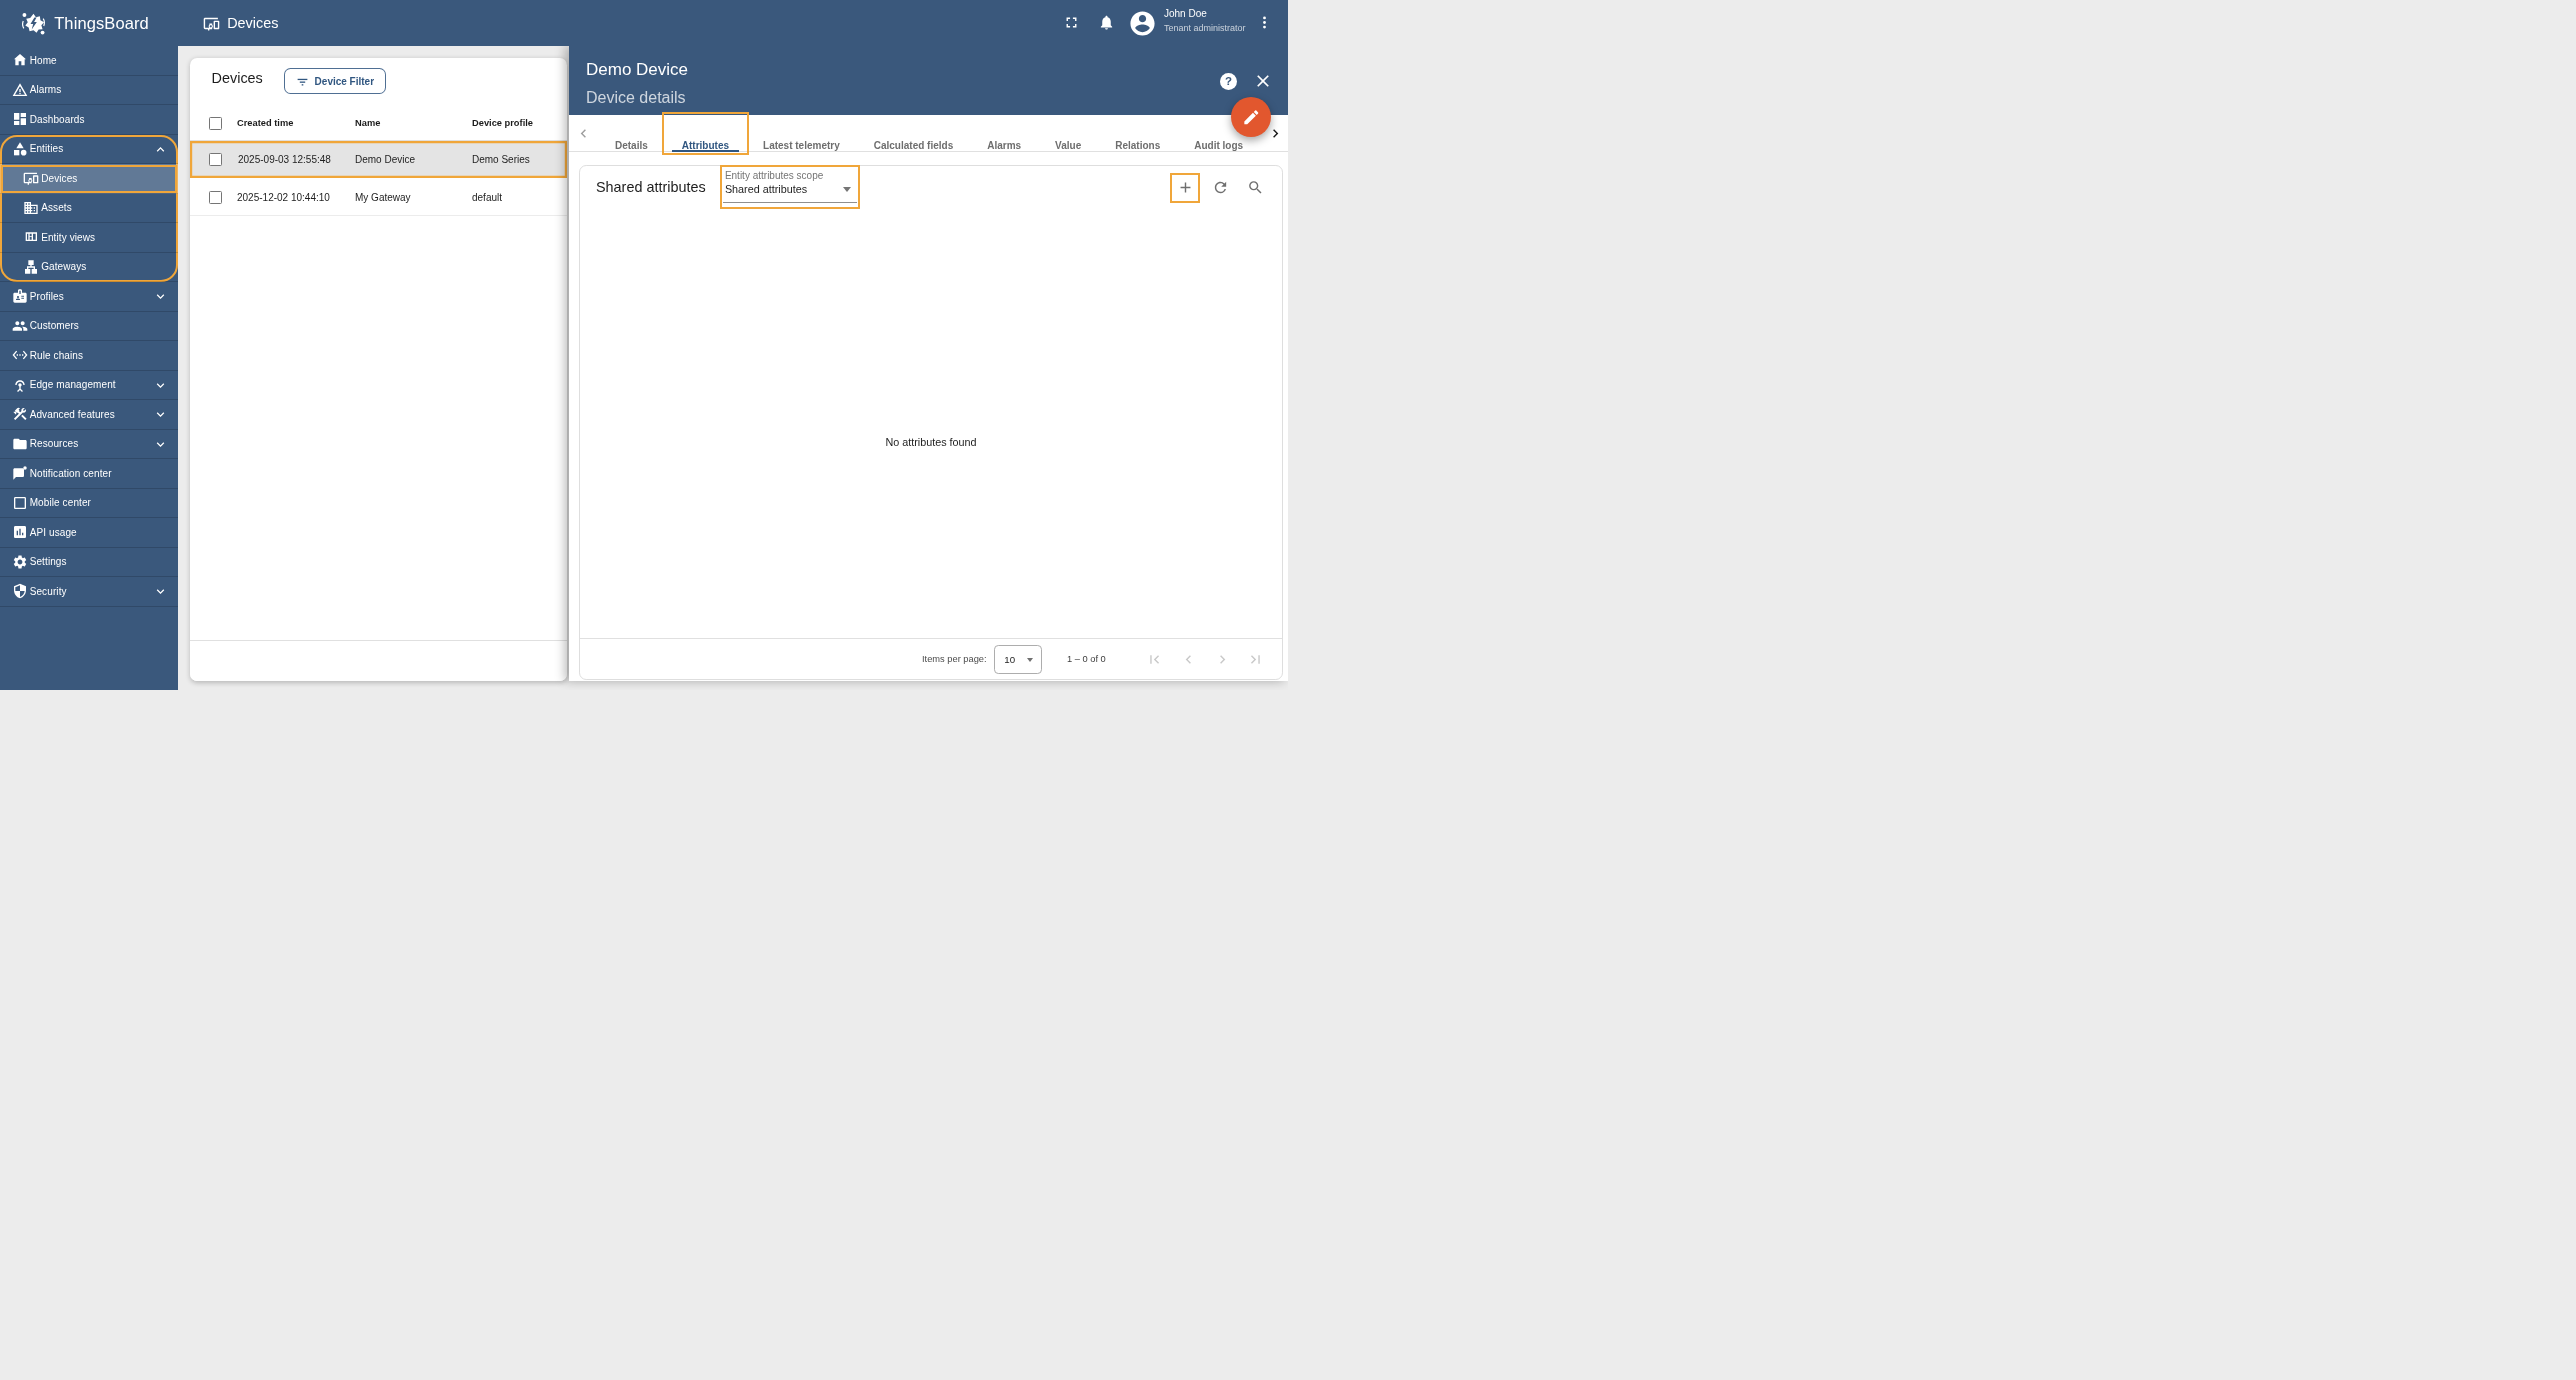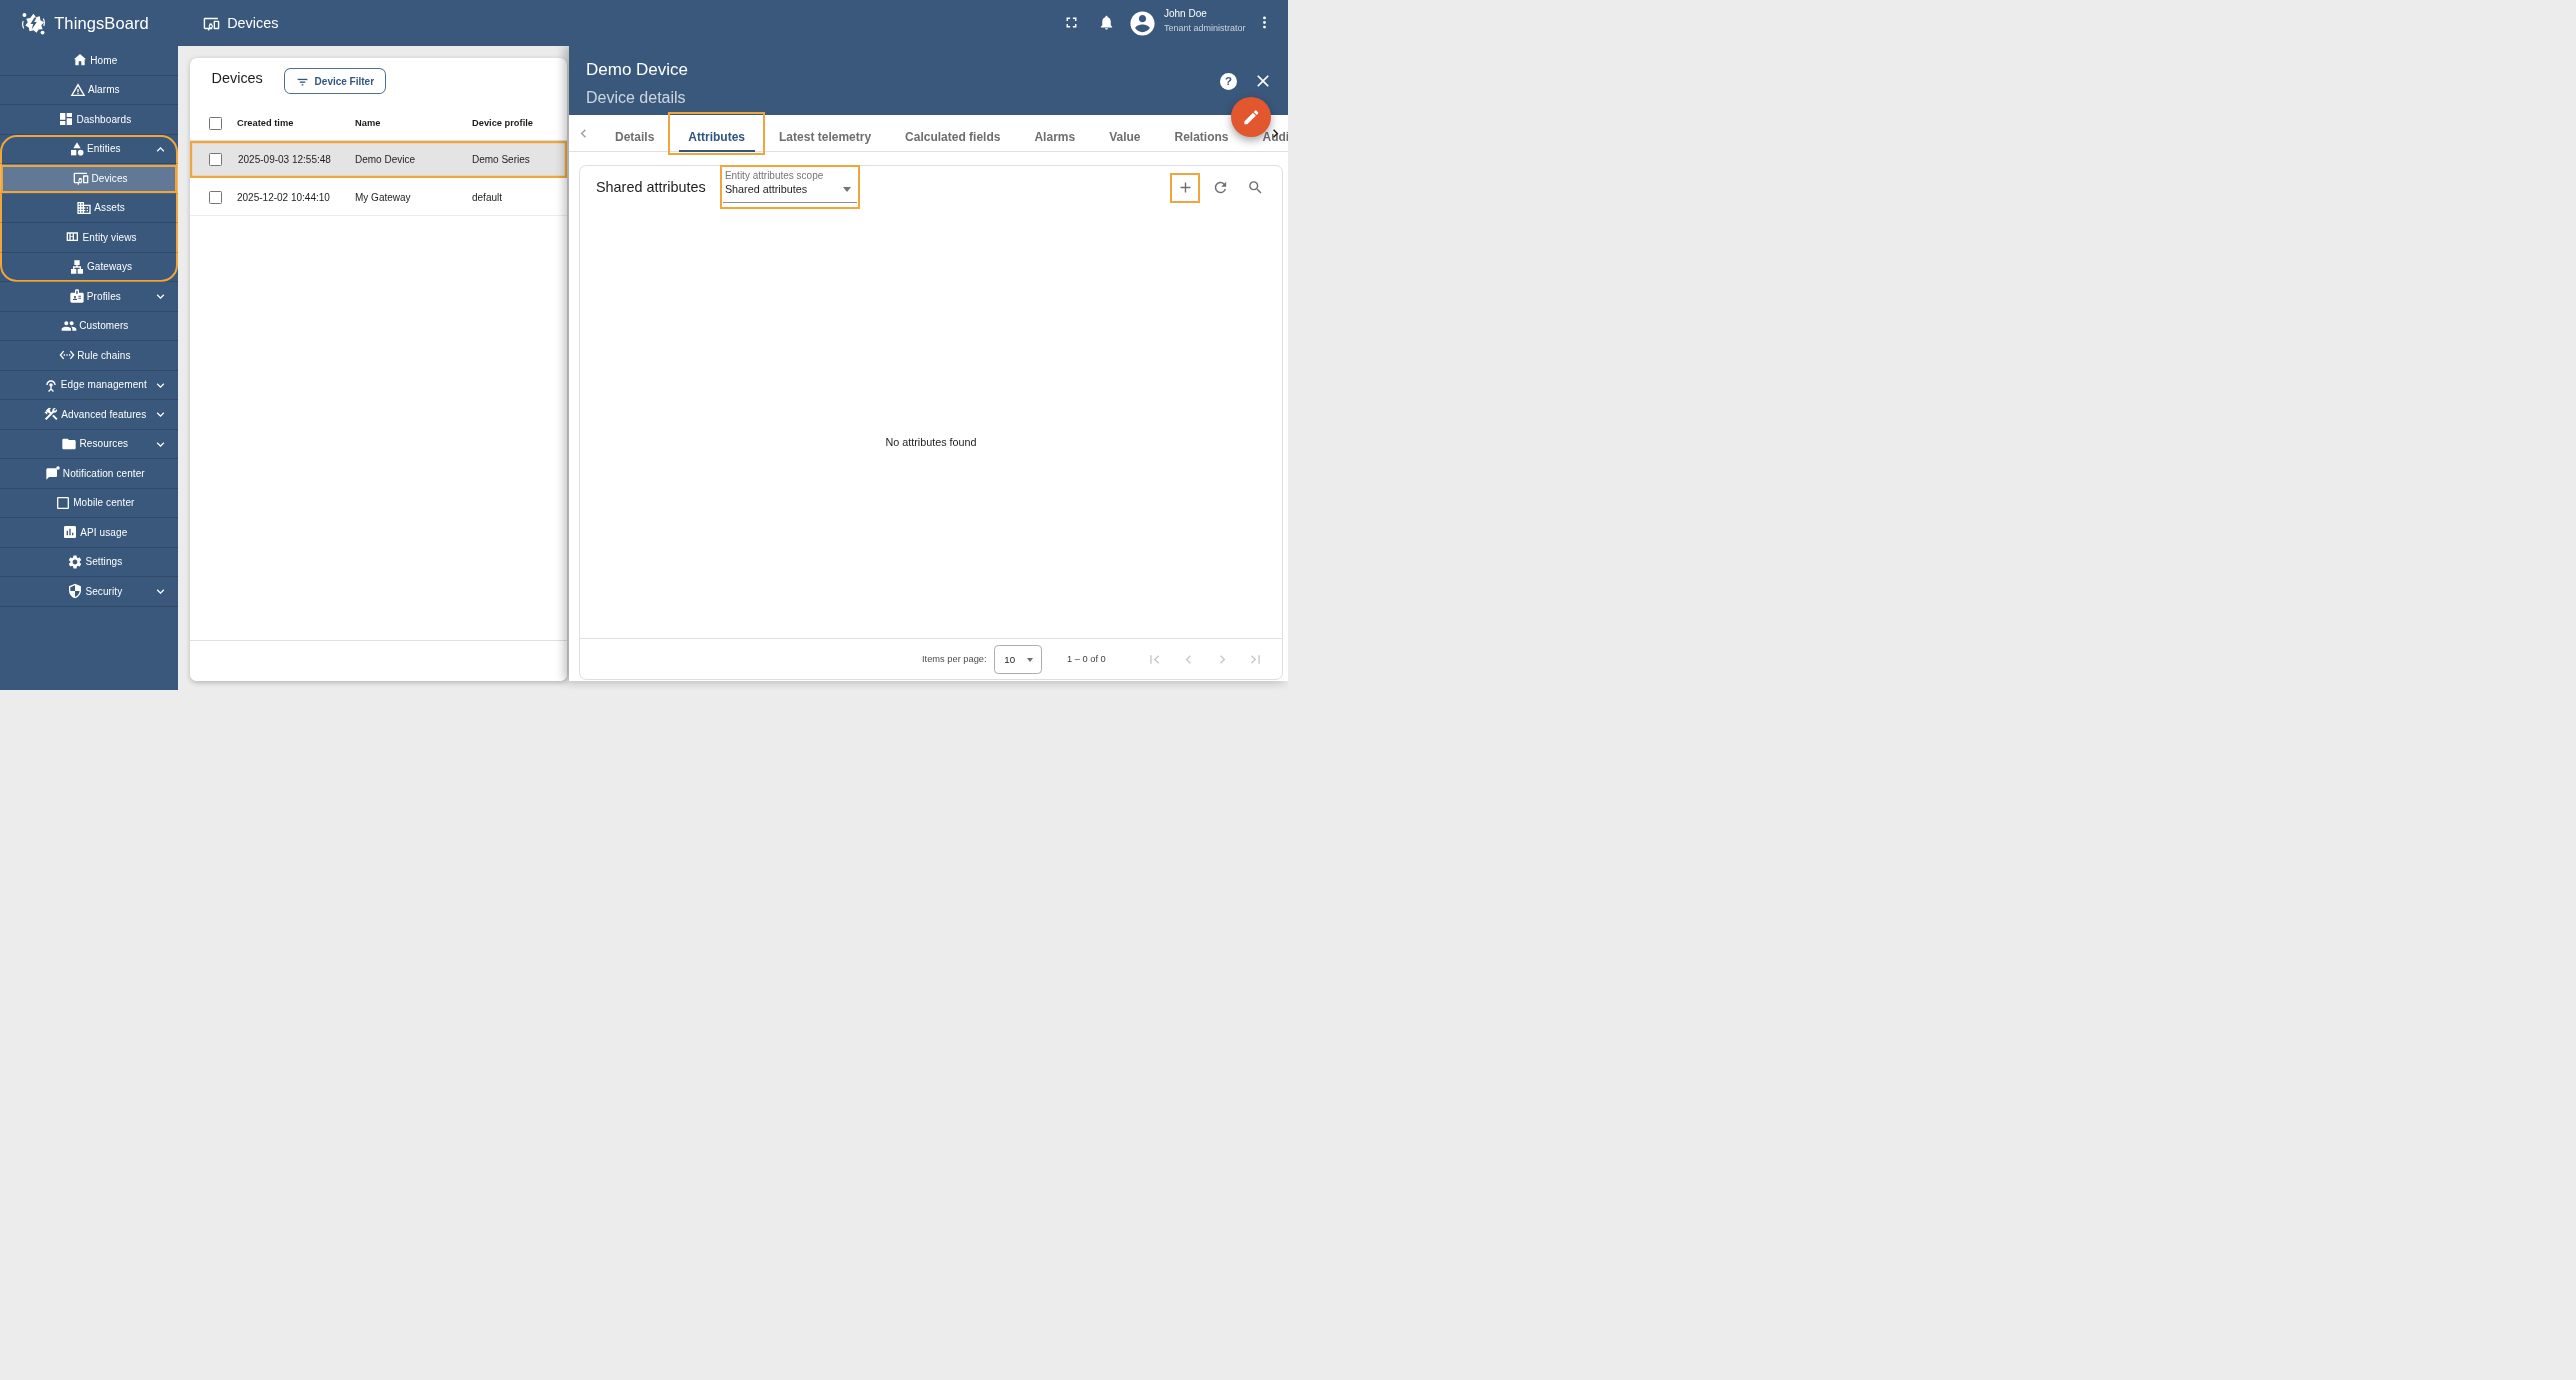--- a/index.html
+++ b/index.html
@@ -29,21 +29,21 @@
   .page-title span{font-size:14.4px;font-weight:400;}
   .tb-iconbtn{position:absolute;top:14.4px;width:17px;height:17px;color:#fff;cursor:pointer;background:none;border:none;}
   .avatar{position:absolute;left:1128px;top:8.6px;width:29px;height:29px;color:#fff;}
   .userblock{position:absolute;left:1164px;top:8.6px;color:#fff;line-height:1;}
   .user-name{font-size:10px;font-weight:400;margin-bottom:5px;}
   .user-role{font-size:9px;color:rgba(255,255,255,.72);}
 
   
   .sidebar{position:absolute;left:0;top:46px;width:178px;height:644px;background:var(--blue);z-index:30;}
   .side-item{position:relative;height:29.5px;display:flex;align-items:center;color:#fff;
-    border-bottom:0.7px solid rgba(0,0,0,.16);cursor:pointer;justify-content:center;}
+    border-bottom:0.7px solid rgba(0,0,0,.16);cursor:pointer;}
   .side-item .s-icon{width:16px;height:16px;margin-left:11.5px;flex:none;color:#fff;}
   .side-item.child .s-icon{margin-left:23px;}
   .side-item .s-label{margin-left:2.2px;font-size:10px;font-weight:500;letter-spacing:0.1px;}
   .side-item .s-chev{position:absolute;right:10px;top:7.2px;width:15px;height:15px;color:#fff;}
   .side-item.selected{background:rgba(255,255,255,.20);}
   .side-item.selected{outline:2.2px solid var(--hl);outline-offset:-3.6px;}
   .entities-group{outline:2.2px solid var(--hl);outline-offset:-2.2px;border-radius:17px;}
 
   
   .devices-card{position:absolute;left:190px;top:58px;width:377px;height:623px;background:#fff;
@@ -66,21 +66,21 @@
     box-shadow:-4.3px 0 10px rgba(0,0,0,.28);background:#fff;}
   .drawer-head{position:absolute;left:0;top:0;width:100%;height:69px;background:var(--blue);color:#fff;}
   .drawer-title{position:absolute;left:17px;top:13.7px;font-size:17px;font-weight:400;}
   .drawer-subtitle{position:absolute;left:17px;top:43px;font-size:16px;color:rgba(255,255,255,.75);}
   .help-btn{position:absolute;left:651px;top:26.6px;width:17px;height:17px;border-radius:50%;background:#fff;
     color:var(--blue);font-size:11.5px;font-weight:700;text-align:center;line-height:17px;border:none;cursor:pointer;font-family:inherit;}
   .close-btn{position:absolute;left:684px;top:25px;width:20px;height:20px;color:#fff;background:none;border:none;cursor:pointer;}
 
   .tabsbar{position:absolute;left:0;top:69px;width:100%;height:37px;background:#fff;border-bottom:0.7px solid var(--div);}
   .tabs{position:absolute;left:29px;top:0;height:37px;display:flex;}
-  .tab{position:relative;height:37px;line-height:37px;padding:4px 17px;font-size:12px;font-weight:600;
+  .tab{position:relative;height:37px;line-height:37px;padding:12px 17px;font-size:10px;font-weight:600;
     color:var(--muted);cursor:pointer;white-space:nowrap;}
   .tab.active{color:var(--accent);font-weight:700;outline:2.2px solid var(--hl);outline-offset:1.4px;}
   .tab.active::after{content:"";position:absolute;left:7.2px;right:7.2px;bottom:0;height:2.2px;background:var(--accent);}
   .tab-scroll{position:absolute;top:10px;width:17px;height:17px;background:none;border:none;cursor:pointer;}
   .tab-scroll.left{left:5.8px;color:#9E9E9E;}
   .tab-scroll.right{right:4.3px;color:#1b1b1b;}
 
   .attr-card{position:absolute;left:10px;top:119px;width:704px;height:515px;background:#fff;
     border:0.7px solid #DEDEDE;border-radius:7.2px;}
   .attr-title{position:absolute;left:16px;top:13px;font-size:14.4px;font-weight:400;color:#1d1d1d;}

